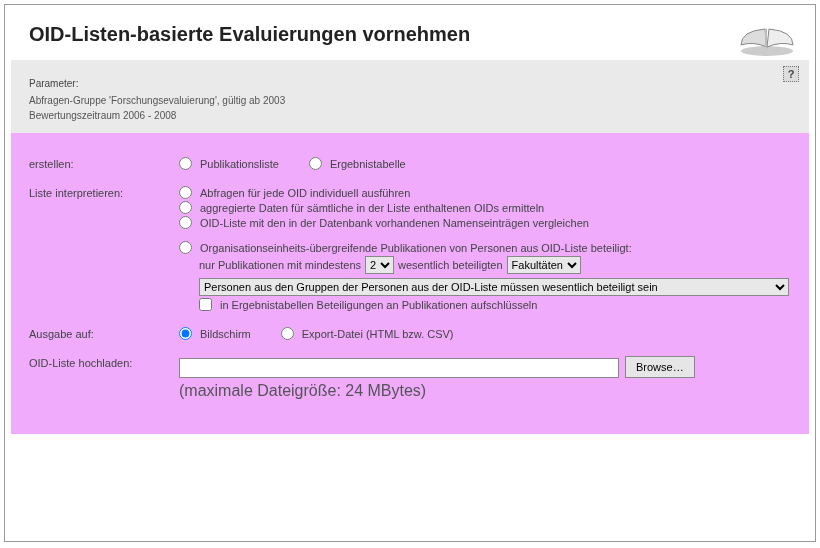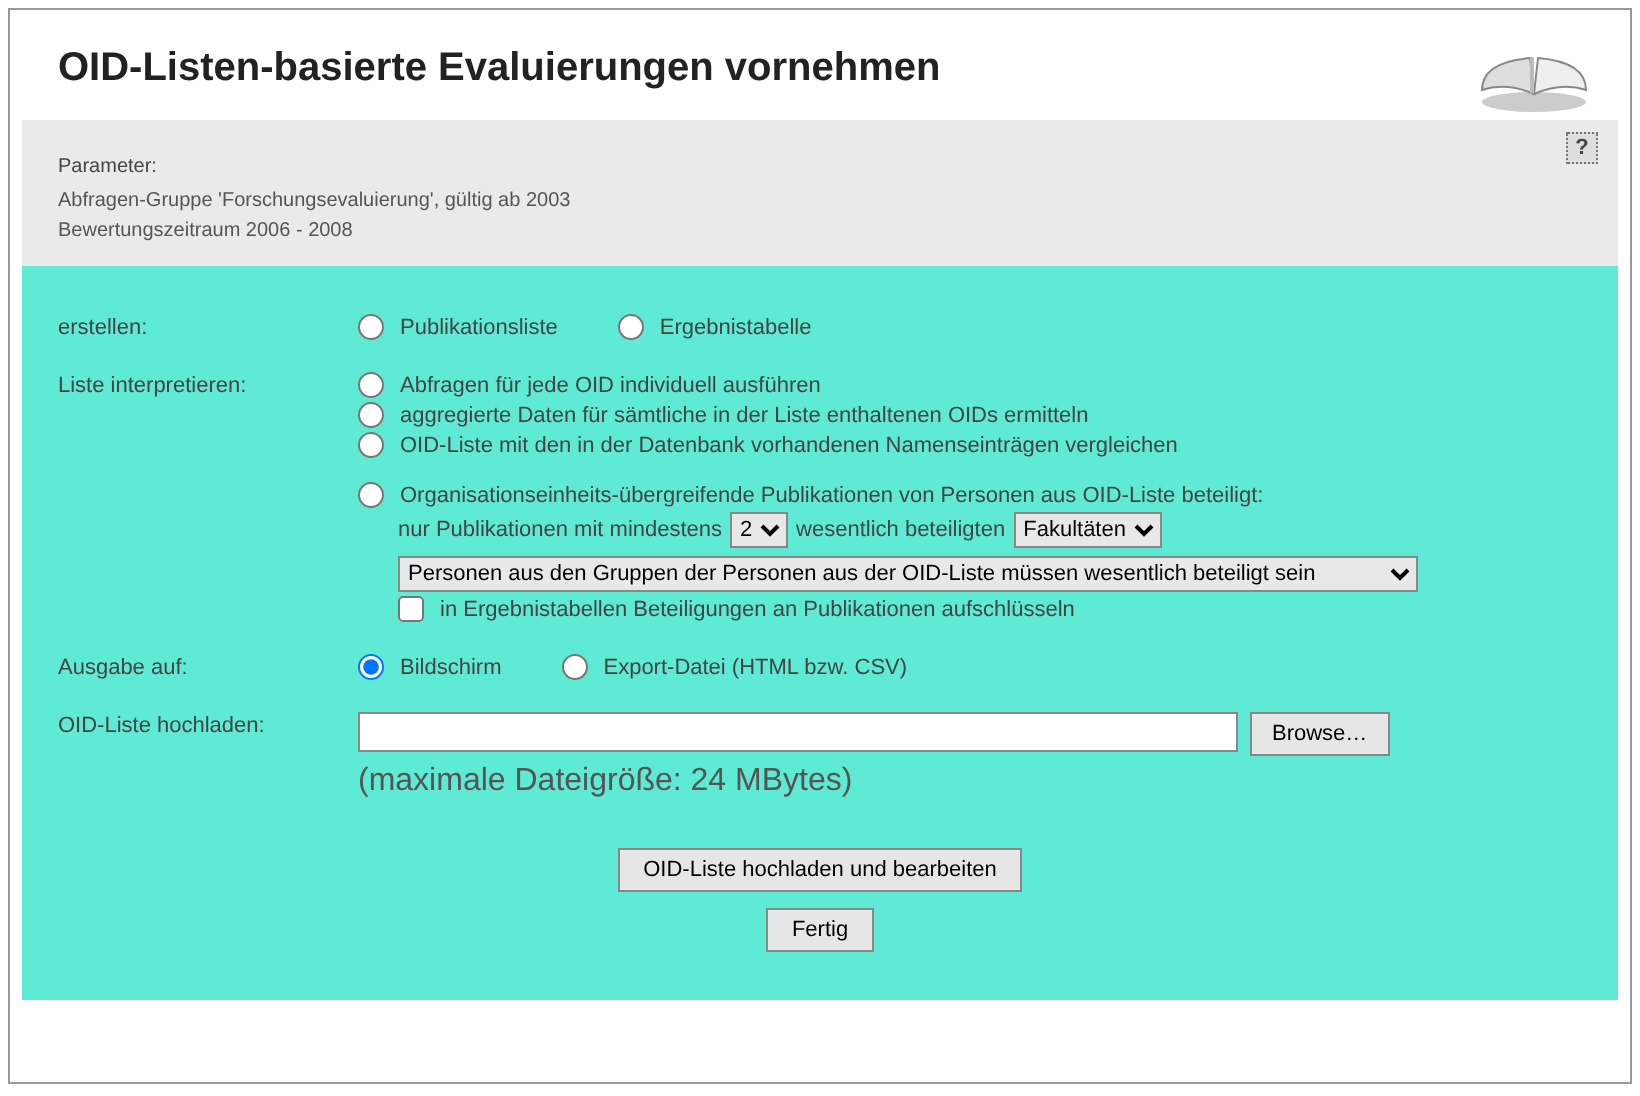--- a/index.html
+++ b/index.html
@@ -61,21 +61,21 @@
     background: #ddd;
     border: 1px dotted #777;
     text-align: center;
     font-size: 11px;
     font-weight: bold;
     color: #444;
     line-height: 14px;
     cursor: pointer;
   }
   .form-area {
-    background: #5eead4;
+    background: #f0abfc;
     margin: 0 6px;
     padding: 24px 18px 20px 18px;
   }
   .row {
     display: flex;
     align-items: flex-start;
     margin-bottom: 14px;
   }
   .row-label {
     width: 150px;
@@ -114,21 +114,21 @@
     flex-wrap: wrap;
   }
   select {
     font-size: 11px;
     font-family: inherit;
     background: #e8e8e8;
     border: 1px solid #888;
     height: 18px;
   }
   .wide-select {
-    width: 510px;
+    width: 590px;
     margin-left: 20px;
     margin-top: 2px;
   }
   input[type=checkbox] {
     margin: 0 4px 0 0;
     vertical-align: middle;
   }
   input[type=text].file-input {
     width: 440px;
     height: 20px;
@@ -254,28 +254,23 @@
         <label class="radio-line">
           <input type="radio" name="output" style="">
           <span>Export-Datei (HTML bzw. CSV)</span>
         </label>
       </div>
     </div>
 
     <div class="row">
       <div class="row-label">OID-Liste hochladen:</div>
       <div class="row-body">
-        <div style="display:flex; gap:6px; align-items:flex-start;">
+        <div style="display:flex; gap:6px; align-items:flex-end;">
           <input type="text" class="file-input" style="">
           <button class="browse-btn">Browse…</button>
         </div>
         <div class="hint">(maximale Dateigröße: 24 MBytes)</div>
       </div>
     </div>
 
-    <div class="center-btns">
-      <button class="action-btn">OID-Liste hochladen und bearbeiten</button>
-      <br>
-      <button class="action-btn">Fertig</button>
-    </div>
 
   </div>
 </div>
 
 </body></html>

